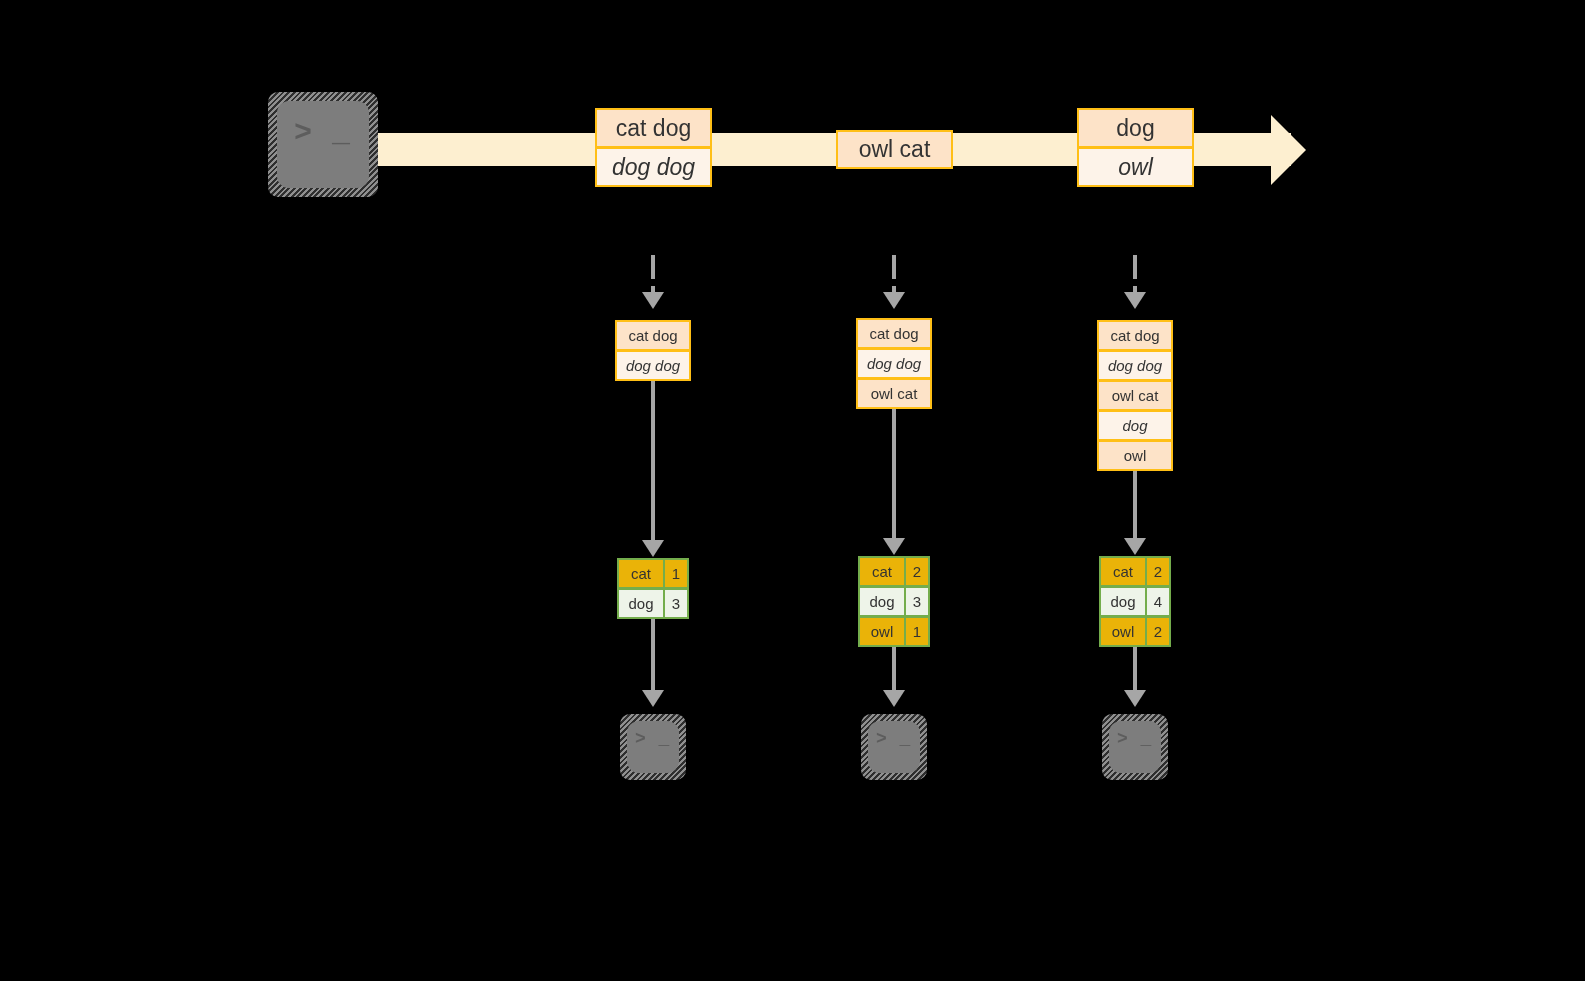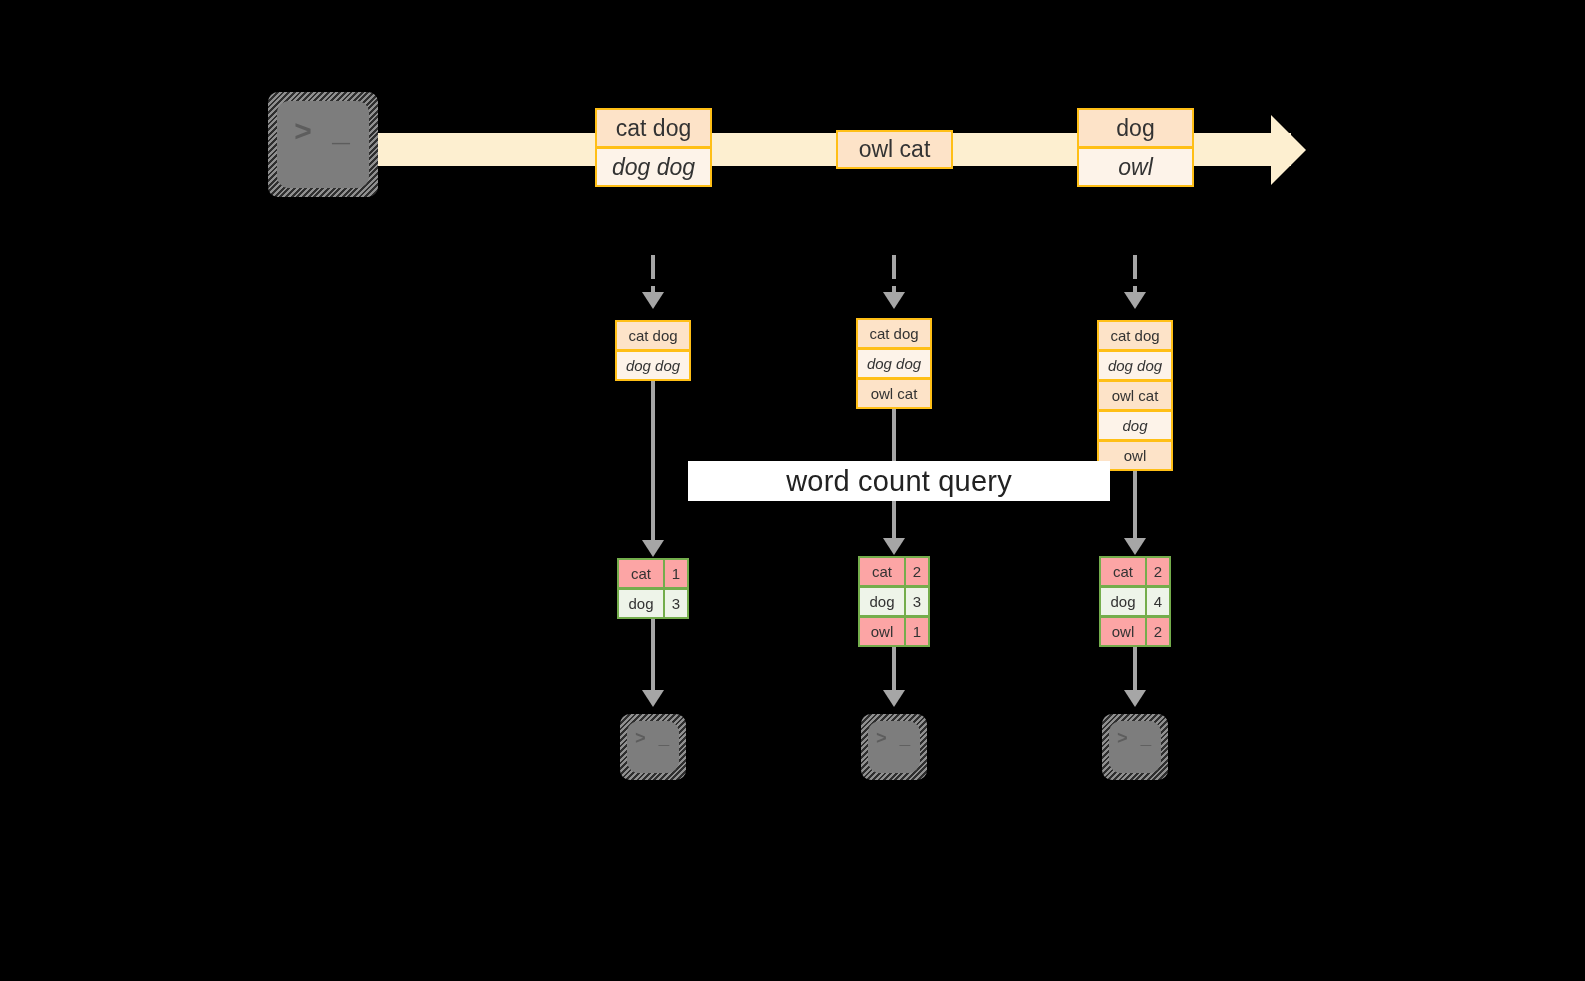--- a/index.html
+++ b/index.html
@@ -29,21 +29,21 @@
     display:flex;align-items:center;justify-content:center;color:#333;
     white-space:nowrap;}
   .rec.dark{background:#fde3c8;}
   .rec.light{background:#fdf3e9;font-style:italic;}
   .rec.big{font-size:23px;}
   .rec.sm{font-size:15px;}
 
   
   .cell{position:absolute;box-sizing:border-box;border:2px solid #74ad4c;
     display:flex;align-items:center;color:#333;font-size:15px;white-space:nowrap;}
-  .cell.dark{background:#fca5a5;}
+  .cell.dark{background:#eab308;}
   .cell.light{background:#eef4e9;}
   .cell.key{justify-content:center;}
   .cell.val{justify-content:center;}
 
   
   .vline{position:absolute;background:#a6a6a6;width:4px;}
   .vdash{position:absolute;background:#a6a6a6;width:4px;}
   .vhead{position:absolute;width:0;height:0;
     border-left:11px solid transparent;border-right:11px solid transparent;
     border-top:17px solid #a6a6a6;}
@@ -148,15 +148,14 @@
 
   <div class="vline" style="left:1133px;top:647px;height:48px;"></div>
   <div class="vhead" style="left:1124px;top:690px;"></div>
 
   <div class="terminal small" style="left:1102px;top:714px;width:66px;height:66px;">
     <div class="hatch"></div>
     <div class="face"></div>
     <div class="prompt">&gt; _</div>
   </div>
 
-  <div class="query-label" style="left:688px;top:461px;width:422px;height:40px;">word count query</div>
 
 </div>
 
 </body></html>

